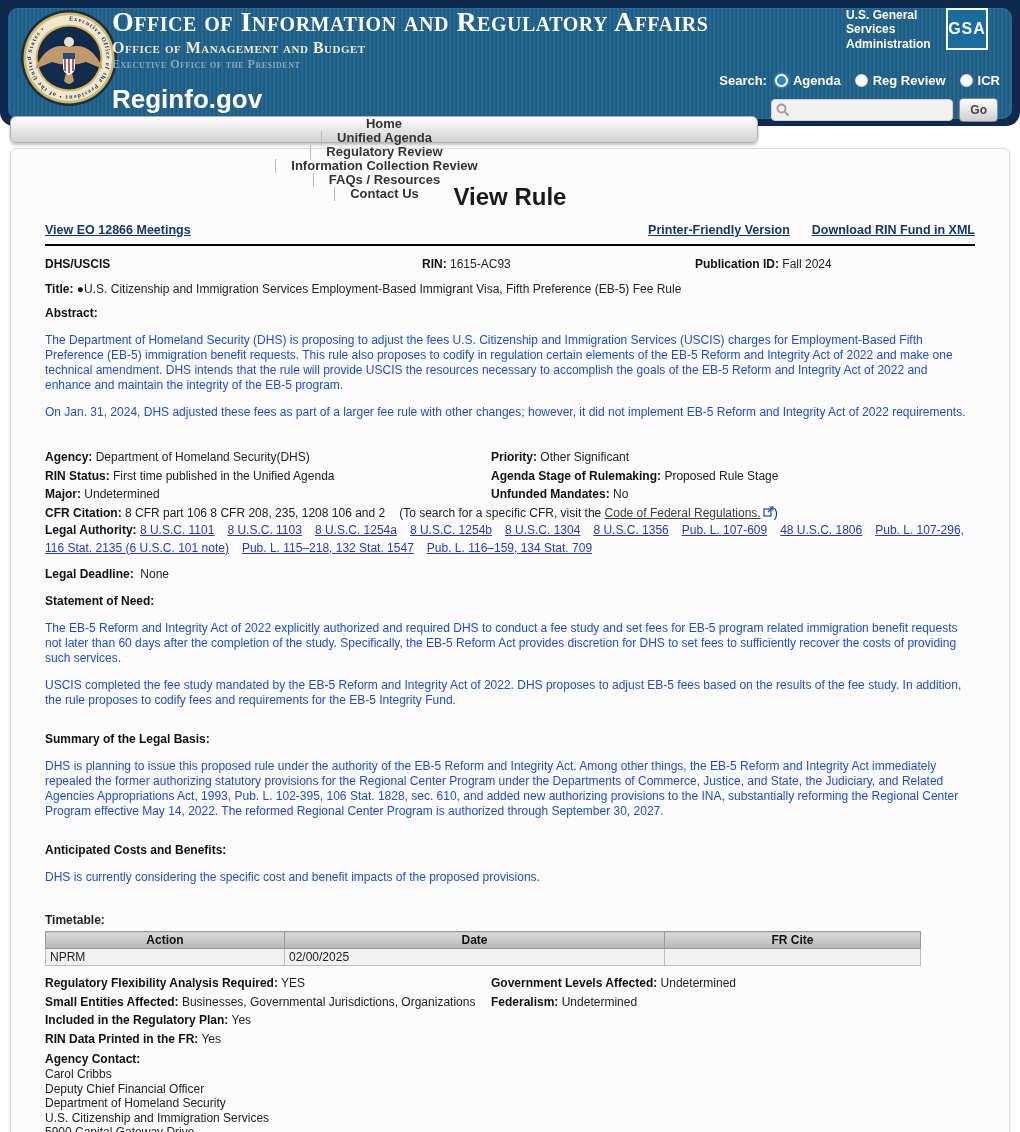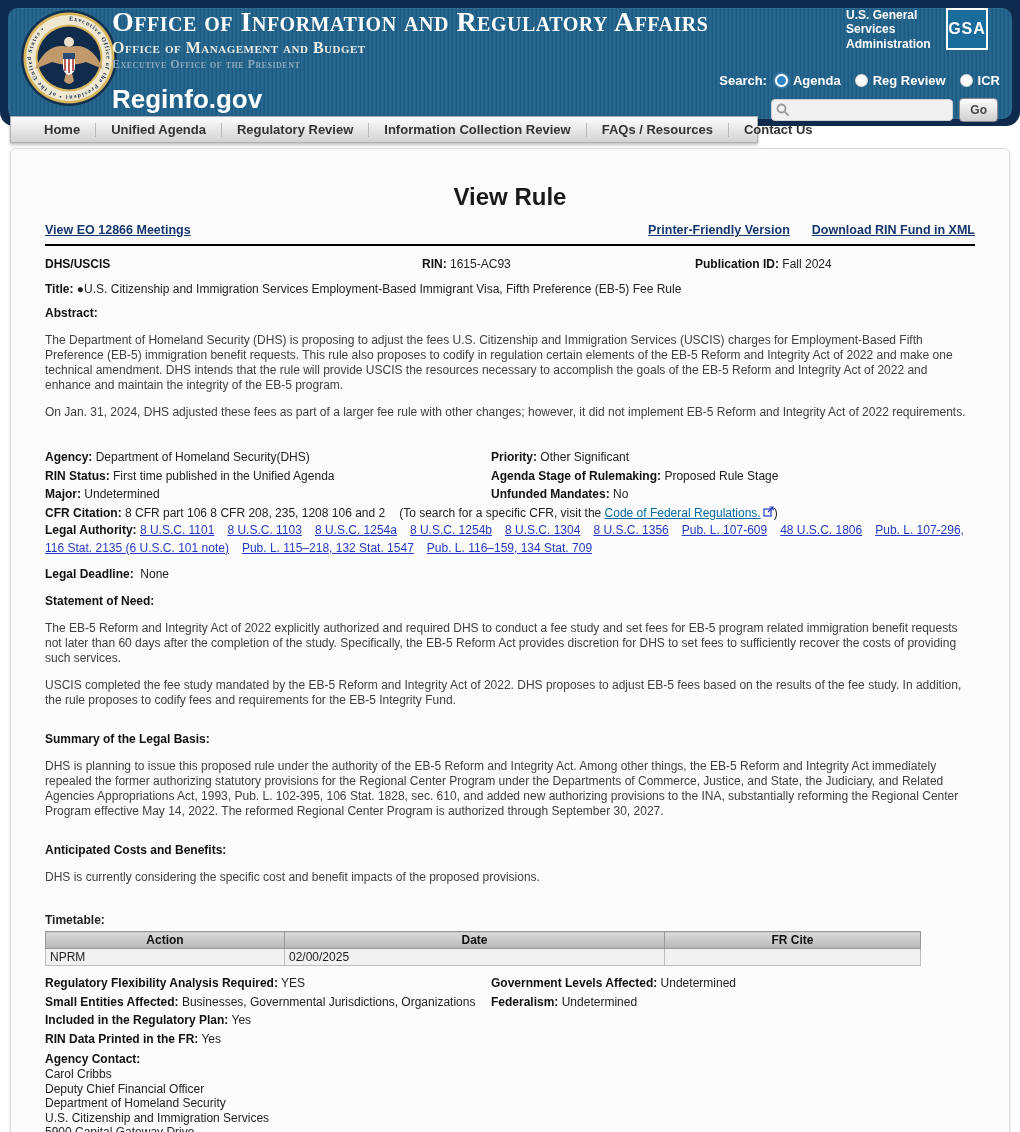--- a/index.html
+++ b/index.html
@@ -61,23 +61,23 @@
     background:#f1f1f1; padding:0 6px 0 24px; font-size:12px; color:#333; outline:none;
   }
   .mag-icon { position:absolute; left:5px; top:4px; width:14px; height:14px; }
   .go-btn {
     height:24px; padding:0 10px; font-size:12px; font-weight:bold; color:#444;
     background:linear-gradient(#fdfdfd,#cfcfcf); border:1px solid #8a8a8a; border-radius:4px; cursor:pointer;
   }
   
   .tabbar {
     position:absolute; left:10px; top:116px; width:748px; height:27px;
-    background:linear-gradient(#fdfdfd,#d2d2d2); border:1px solid #b0b0b0; border-radius:0;
+    background:linear-gradient(#fdfdfd,#d2d2d2); border:1px solid #b0b0b0; border-radius:6px;
     box-shadow:0 2px 3px rgba(0,0,0,0.25);
-    display:flex; align-items:center; padding:0 18px; z-index:2;
+    display:flex; align-items:center; padding:0 18px; z-index:2;flex-direction:column;
   }
   .tab {
     font-size:13px; font-weight:bold; color:#333; padding:0 15px; white-space:nowrap;
     border-left:1px solid #b9b9b9; line-height:14px; cursor:pointer;
   }
   .tab:first-child { border-left:none; }
 
   
   .content-box {
     margin:0 10px 18px 10px; min-height:958px;
@@ -88,27 +88,27 @@
   .page-title { text-align:center; font-size:24px; font-weight:bold; color:#1a1a1a; margin:10px 0 12px 0; }
   .links-row { display:flex; justify-content:space-between; align-items:flex-end;gap:44px; }
   .links-right { display:flex; gap:22px; }
   .navlink { color:#14366e; font-weight:bold; font-size:12.5px; text-decoration:underline; }
   .black-rule { height:2px; background:#000; margin-top:7px; }
 
   .meta-row { display:grid; grid-template-columns:377px 273px 1fr; margin-top:11px; line-height:15px; }
   b.lbl { color:#111;text-align:right; }
   .title-line { margin-top:10px; line-height:15px; }
   .section-label { font-weight:bold; color:#111; margin-top:9px; line-height:15px; }
-  p.para { margin-top:12px; line-height:15px; color:#404040; }
+  p.para { margin-top:12px; line-height:15px; color:#1d4ed8; }
 
   .two-col { display:grid; grid-template-columns:446px 1fr; line-height:18.5px; }
   .fields-top { margin-top:28px; }
   .cfr-line { line-height:18.5px; }
   .cfr-note { margin-left:14px; }
-  .content-link { color:#0369a1; text-decoration:underline; }
+  .content-link { color:#404040; text-decoration:underline; }
   .legal-links { line-height:17.5px; }
   .legal-links a { color:#2539c4; text-decoration:underline; margin-right:13px; }
   .deadline-line { margin-top:10px; line-height:15px; }
   .gap-sm { margin-top:12px; }
   .gap-md { margin-top:24px; }
 
   .timetable-label { font-weight:bold; margin-top:28px; line-height:15px; }
   table.timetable { width:876px; border-collapse:collapse; margin-top:3px; border:1px solid #8f8f8f; }
   table.timetable th {
     background:linear-gradient(#dadada,#b7b7b7); border:1px solid #999;

